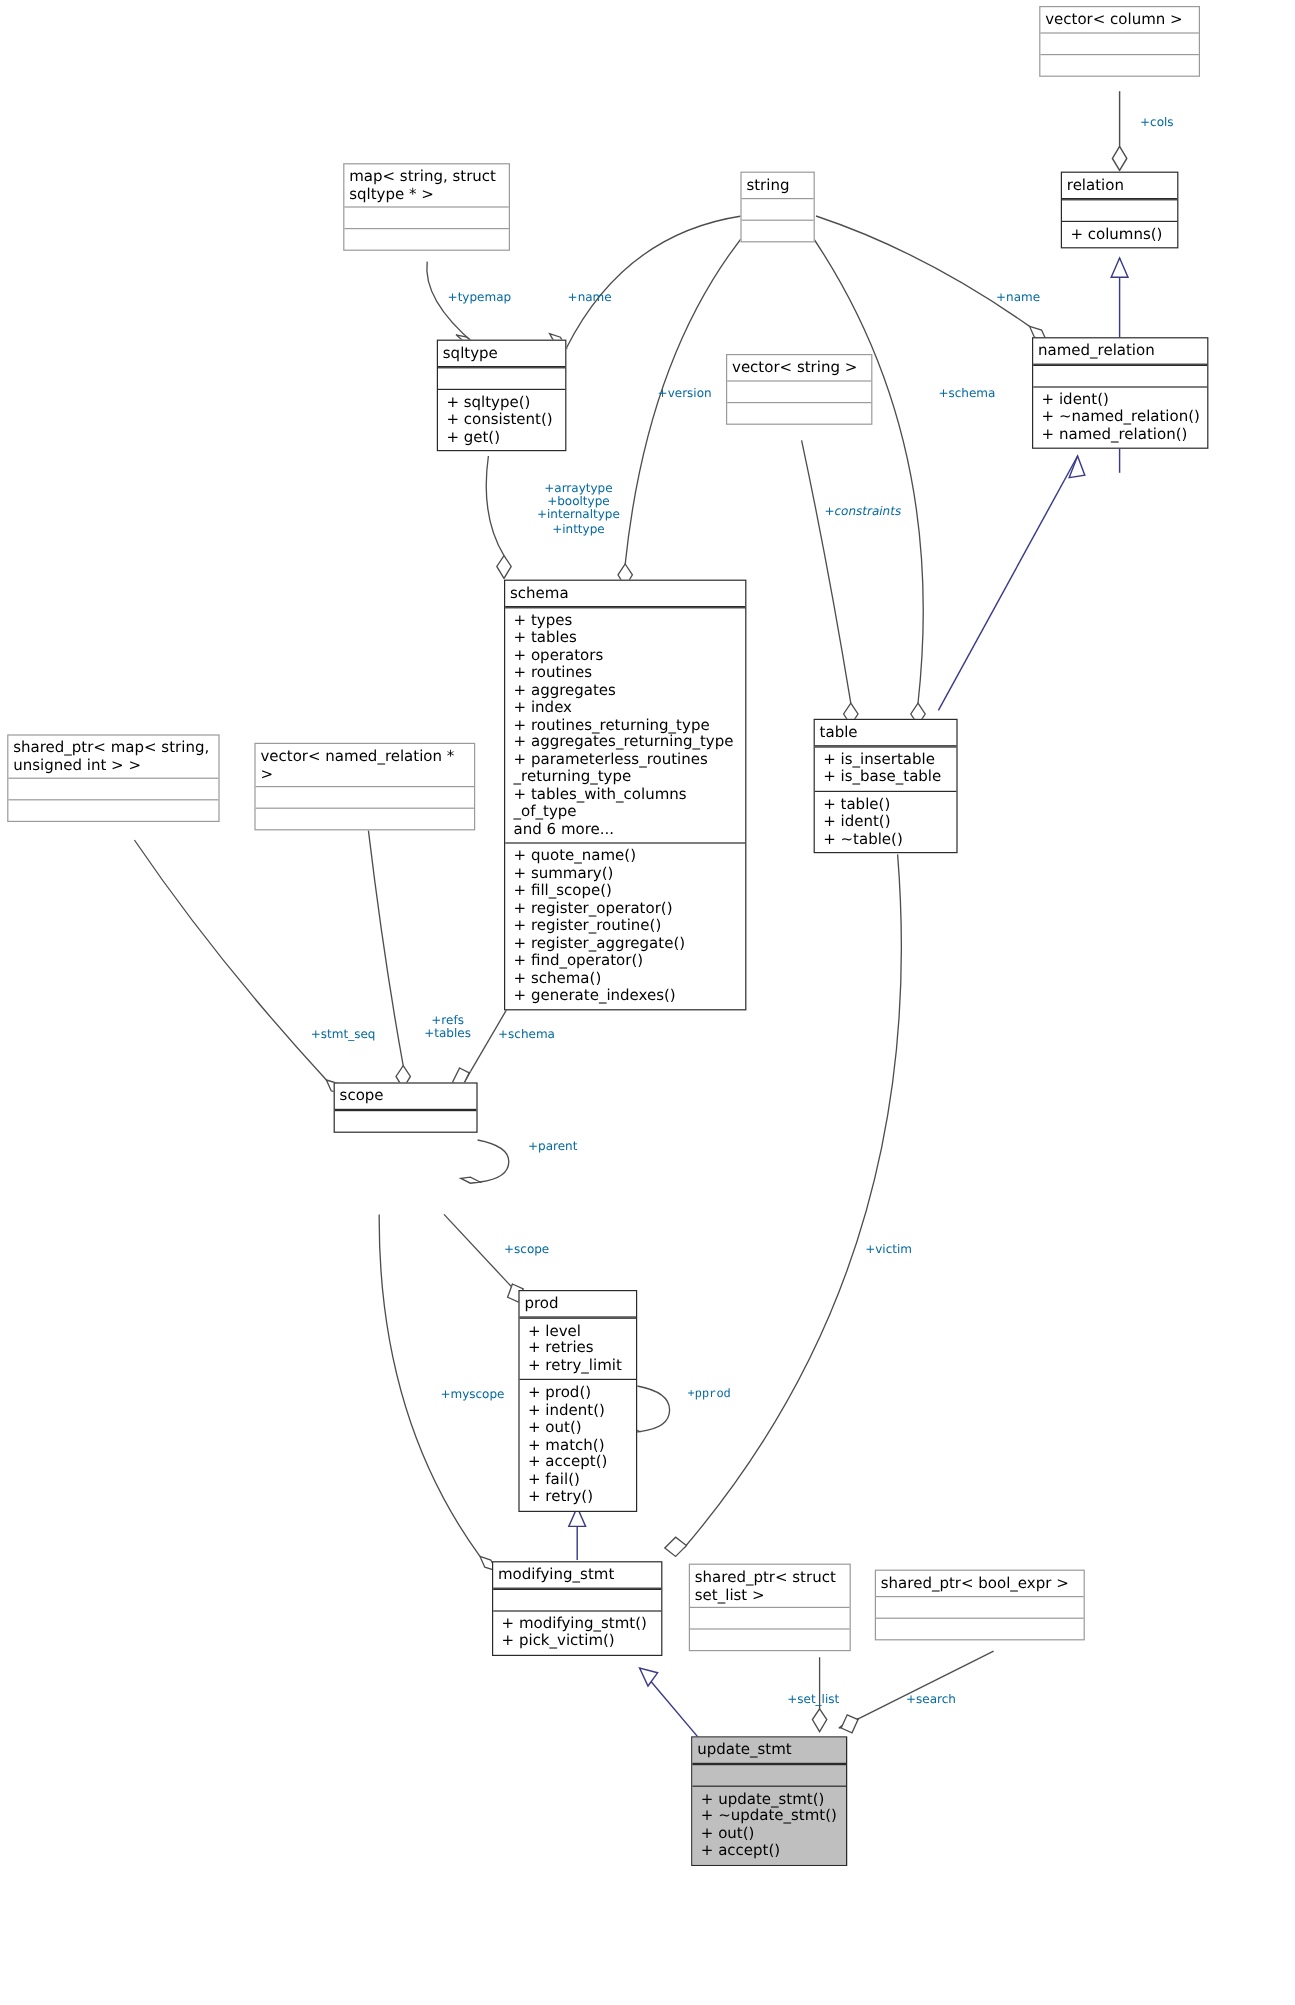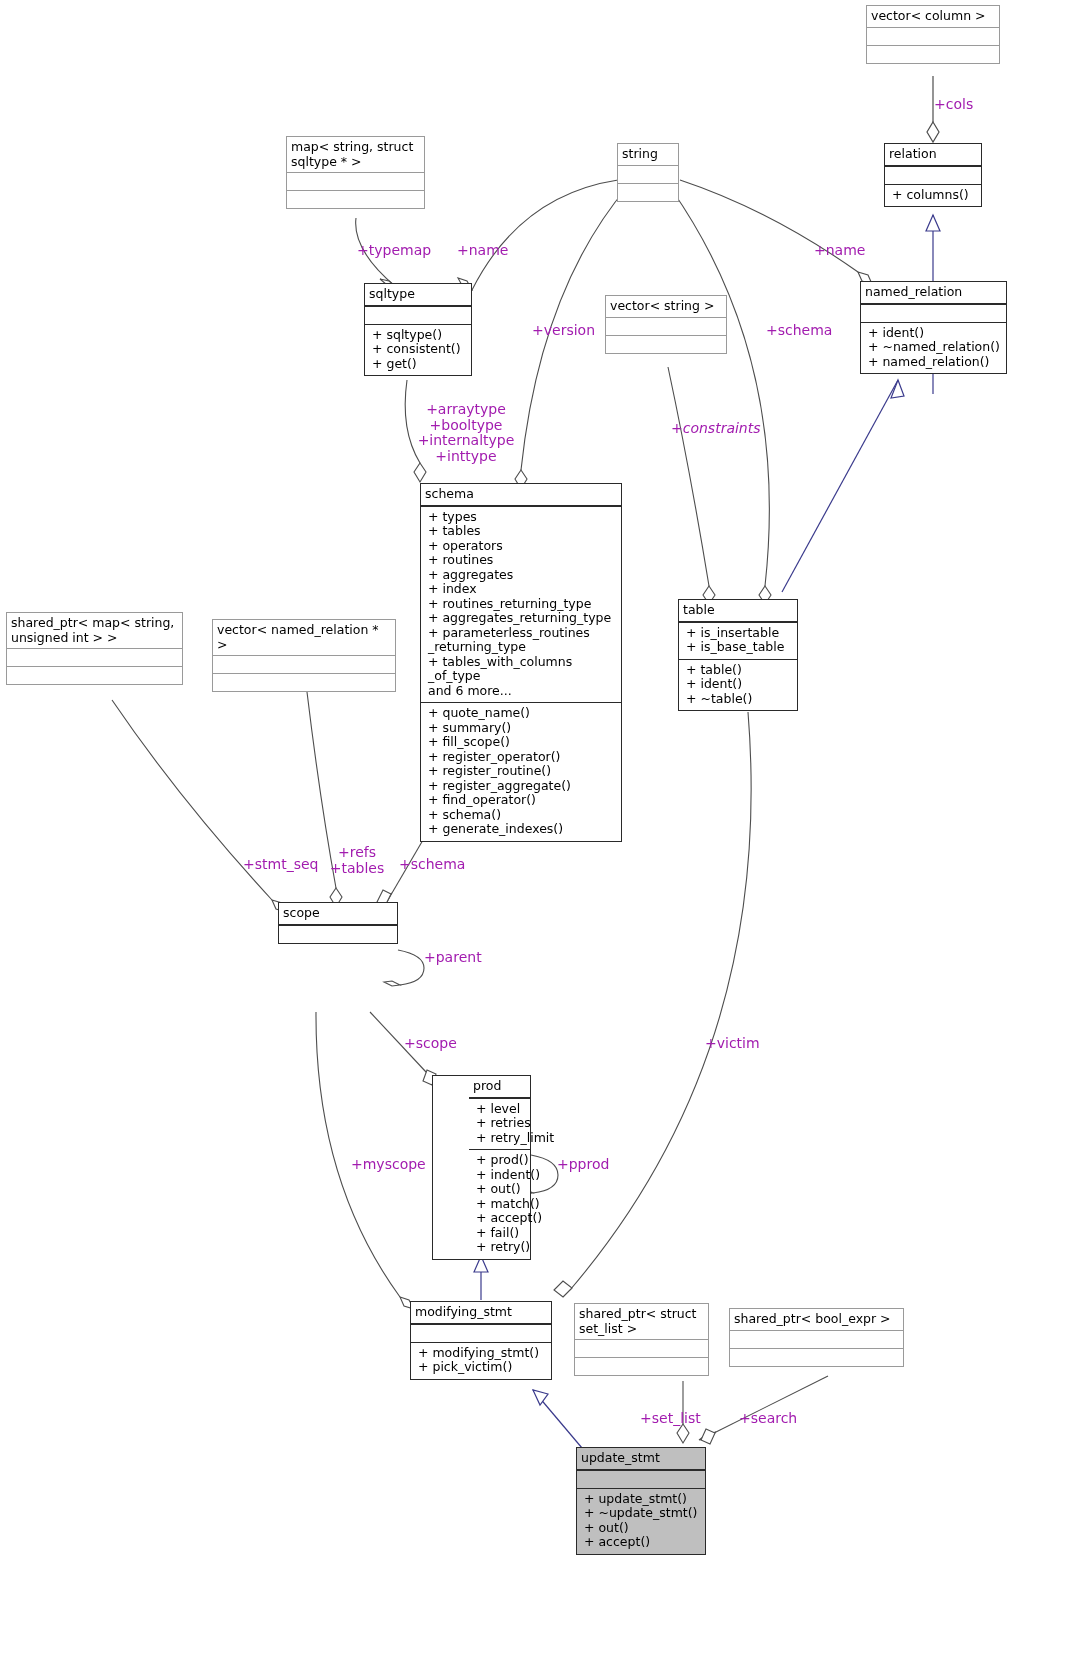--- a/index.html
+++ b/index.html
@@ -61,24 +61,25 @@
   }
   .uml.highlight {
     background: #bfbfbf;
   }
   .uml.highlight .title,
   .uml.highlight .sec {
     background: #bfbfbf;
   }
   .edgelabel {
     position: absolute;
-    font-size: 14px;
-    color: #a21caf;
+    font-size: 10px;
+    color: #0369a1;
     white-space: pre-line;
     line-height: 1.12;
+    margin-left: 16px;
   }
   .edgelabel.c {
     text-align: center;
   }
 </style>
 </head>
 <body>
 
 <div id="canvas">
 
@@ -261,21 +262,21 @@
     <div class="title">vector&lt; named_relation * &gt;</div>
     <div class="sec empty"></div>
     <div class="sec empty"></div>
   </div>
 
   <div class="uml solid" style="left:278px; top:902px; width:120px;">
     <div class="title">scope</div>
     <div class="sec empty"></div>
   </div>
 
-  <div class="uml solid" style="left:432px; top:1075px; width:99px;padding-left:36px;">
+  <div class="uml solid" style="left:432px; top:1075px; width:99px;">
     <div class="title">prod</div>
     <div class="sec">
       <div class="row">+ level</div>
       <div class="row">+ retries</div>
       <div class="row">+ retry_limit</div>
     </div>
     <div class="sec">
       <div class="row">+ prod()</div>
       <div class="row">+ indent()</div>
       <div class="row">+ out()</div>
@@ -330,18 +331,18 @@
 +booltype
 +internaltype
 +inttype</div>
   <div class="edgelabel" style="left:243px; top:857px;">+stmt_seq</div>
   <div class="edgelabel c" style="left:325px; top:845px; width:64px;">+refs
 +tables</div>
   <div class="edgelabel" style="left:399px; top:857px;">+schema</div>
   <div class="edgelabel" style="left:424px; top:950px;">+parent</div>
   <div class="edgelabel" style="left:404px; top:1036px;">+scope</div>
   <div class="edgelabel" style="left:351px; top:1157px;">+myscope</div>
-  <div class="edgelabel" style="left:557px; top:1157px;">+pprod</div>
+  <div class="edgelabel" style="left:557px; top:1157px;font-family:Liberation Mono, monospace;">+pprod</div>
   <div class="edgelabel" style="left:705px; top:1036px;">+victim</div>
   <div class="edgelabel" style="left:640px; top:1411px;">+set_list</div>
   <div class="edgelabel" style="left:739px; top:1411px;">+search</div>
 
 </div>
 
 </body></html>

